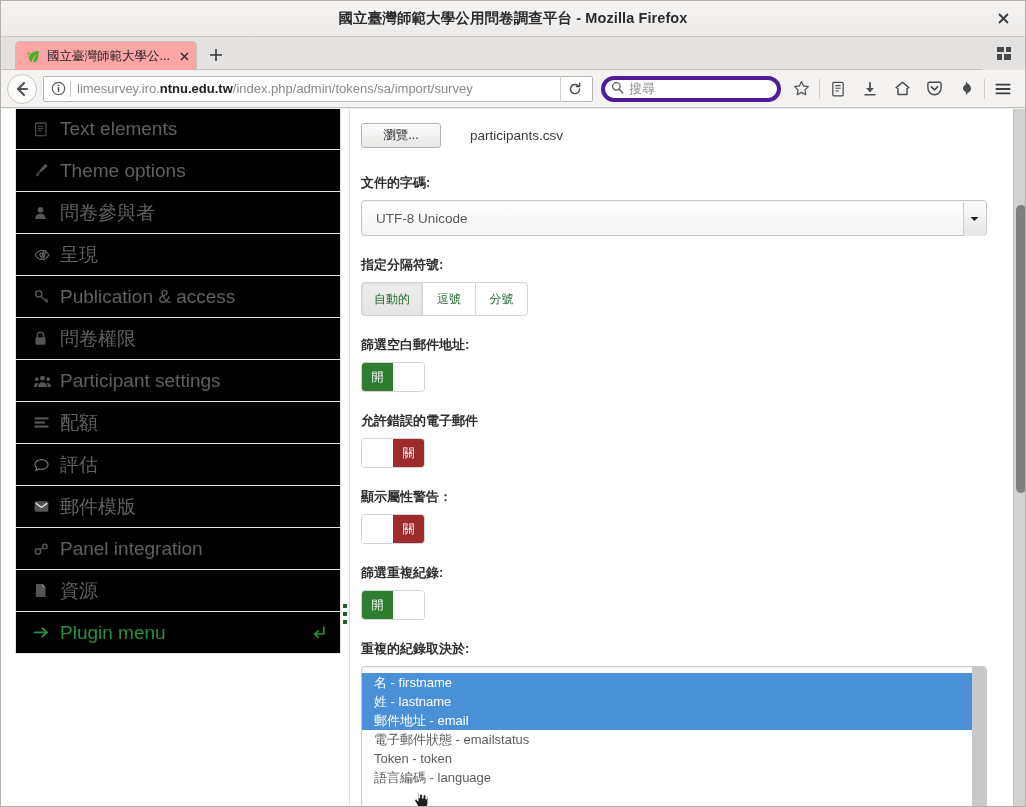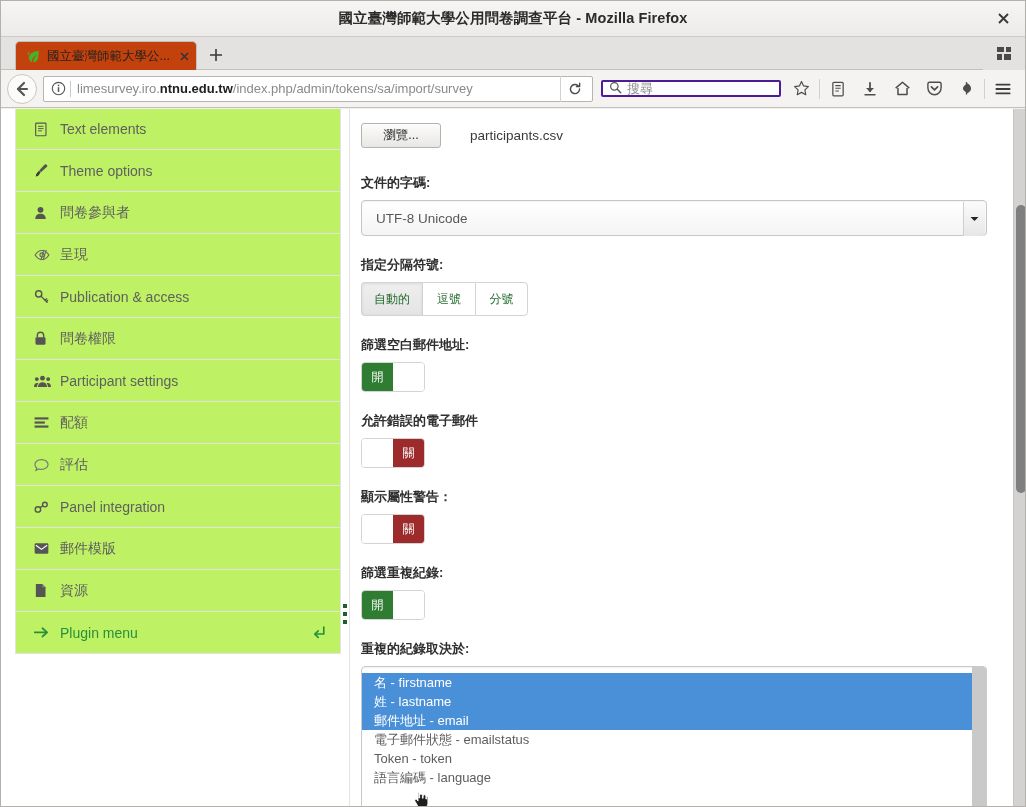--- a/index.html
+++ b/index.html
@@ -43,21 +43,21 @@
   #tabstrip {
     height: 33px;
     background: #e4e2e0;
     display: flex; align-items: flex-end;
     position: relative;
     border-bottom: 1px solid #c3bfba;
   }
   #tab-list { display: flex; align-items: flex-end; padding-left: 14px; }
   .tab {
     height: 29px;
-    background: #c2410c;
+    background: #fca5a5;
     border: 1px solid #c3bfba;
     border-bottom: none;
     border-radius: 5px 5px 0 0;
     display: flex; align-items: center;
     padding: 0 7px 0 9px;
     max-width: 210px;
     position: relative; top: 1px;
   }
   .tab-favicon {
     width: 16px; height: 16px; margin-right: 6px;
@@ -130,24 +130,24 @@
     font-family: "Liberation Sans", sans-serif;
   }
   #url-text b { color: #202020; font-weight: bold; }
   #reload-btn {
     width: 28px; height: 26px;
     display: flex; align-items: center; justify-content: center;
     margin-left: 2px; cursor: pointer; color: #4a4a4a;
     border-left: 1px solid #d5d1cc;
   }
   #searchbar {
-    width: 180px; height: 17px;
+    width: 180px; height: 26px;
     background: #ffffff;
-    border: 2px solid #4c1d95;
-    border-radius: 2px;
+    border: 4px solid #4c1d95;
+    border-radius: 13px;
     display: flex; align-items: center;
     padding: 0 6px; margin-left: 8px;
   }
   #search-placeholder { font-size: 13px; color: #8d8d8d; margin-left: 5px; }
   #toolbar-icons { display: flex; align-items: center; margin-left: 4px; }
   .tb-sep { width: 1px; height: 20px; background: #d3cfca; margin: 0 2px; }
 
   
   #viewport {
     position: absolute;
@@ -174,25 +174,25 @@
   
   #sidebar {
     position: absolute;
     left: 14px; top: -1px;
     width: 326px;
   }
   .side-item {
     height: 42px;
     border: 1px solid #e3e3e3;
     border-top: none;
-    background: #bef264;
+    background: #000000;
     display: flex; align-items: center;
     padding-left: 18px; padding-right: 14px;
     cursor: pointer;
-    font-size: 14px;
+    font-size: 19px;
     color: #606060;
   }
   .side-item:first-child { border-top: 1px solid #e3e3e3; }
   .side-icon {
     width: 22px; flex: 0 0 22px;
     display: flex; align-items: center;
     color: #555;
     margin-right: 4px;
   }
   .side-label { white-space: nowrap; }
@@ -577,37 +577,37 @@
           <svg width="15" height="14" viewBox="0 0 16 14">
             <path d="M8 1.2 C11.9 1.2 15 3.5 15 6.4 C15 9.3 11.9 11.6 8 11.6 C7 11.6 6.1 11.5 5.3 11.2 L2 12.8 L3 10.2 C1.8 9.2 1 7.9 1 6.4 C1 3.5 4.1 1.2 8 1.2 Z" stroke="#777" stroke-width="1.2" fill="none"></path>
           </svg>
         </span>
         <span class="side-label">評估</span>
       </div>
 
 
       <div class="side-item">
         <span class="side-icon">
+          <svg width="15" height="13" viewBox="0 0 16 13">
+            <rect x="0.7" y="1" width="14.6" height="11" rx="1.2" fill="#555"></rect>
+            <path d="M2 3 L8 7.4 L14 3" stroke="#fff" stroke-width="1.2" fill="none"></path>
+          </svg>
+        </span>
+        <span class="side-label">郵件模版</span>
+      </div>
+
+      <div class="side-item">
+        <span class="side-icon">
           <svg width="15" height="14" viewBox="0 0 16 14">
             <circle cx="4.2" cy="9.6" r="2.9" stroke="#555" stroke-width="1.5" fill="none"></circle>
             <circle cx="11.6" cy="4.4" r="2.5" stroke="#555" stroke-width="1.5" fill="none"></circle>
             <path d="M6.3 7.6 L9.4 5.8" stroke="#555" stroke-width="1.4"></path>
           </svg>
         </span>
         <span class="side-label">Panel integration</span>
-      </div>
-
-      <div class="side-item">
-        <span class="side-icon">
-          <svg width="15" height="13" viewBox="0 0 16 13">
-            <rect x="0.7" y="1" width="14.6" height="11" rx="1.2" fill="#555"></rect>
-            <path d="M2 3 L8 7.4 L14 3" stroke="#fff" stroke-width="1.2" fill="none"></path>
-          </svg>
-        </span>
-        <span class="side-label">郵件模版</span>
       </div>
 
       <div class="side-item">
         <span class="side-icon">
           <svg width="13" height="15" viewBox="0 0 14 16">
             <path d="M2 1 H9 L12.4 4.4 V15 H2 Z" fill="#555"></path>
             <path d="M9 1 V4.4 H12.4" fill="#888"></path>
           </svg>
         </span>
         <span class="side-label">資源</span>

